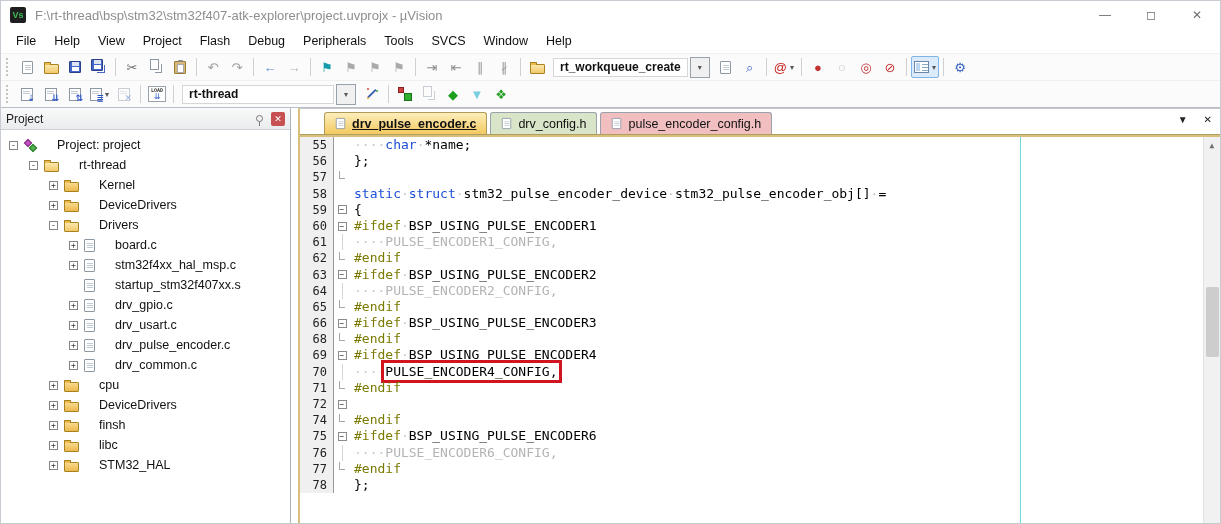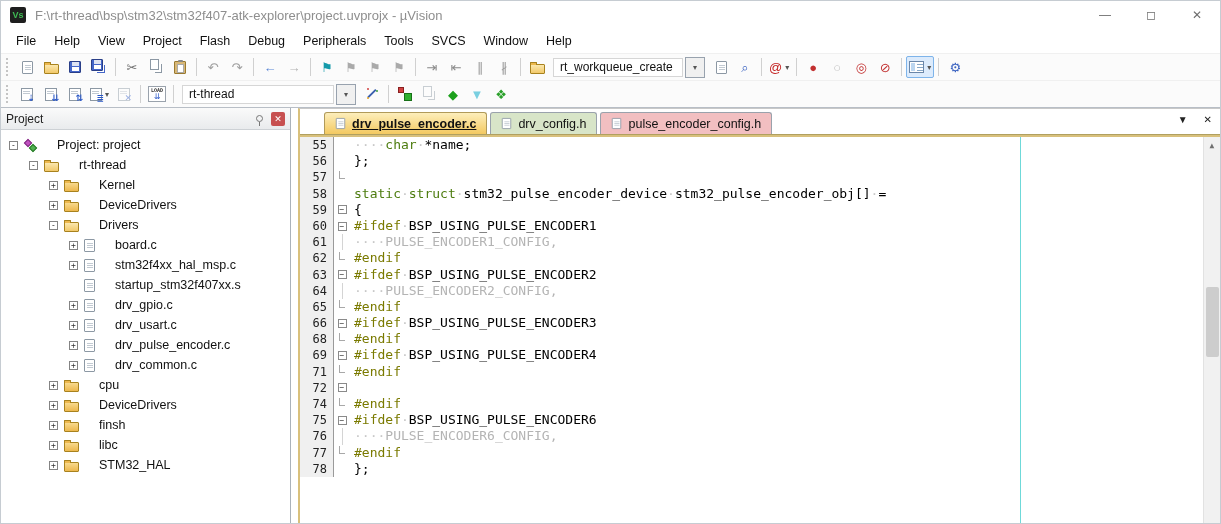--- a/index.html
+++ b/index.html
@@ -19,21 +19,21 @@
 
   
   .toolbar { height:27px; display:flex; align-items:center; background:#fbfbfb; border-top:1px solid #f0f0f0; padding-left:2px; }
   .grip { width:6px; height:18px; border-left:2px dotted #c4c4c4; margin:0 3px; flex:none; }
   .tb-sep { width:1px; height:18px; background:#d0d0d0; margin:0 4px; flex:none; }
   .tb-btn { min-width:24px; height:22px; display:flex; align-items:center; justify-content:center; border-radius:2px; border:1px solid transparent; padding:0 2px; position:relative; flex:none; }
   .tb-btn.sel { background:#dcebfc; border:1px solid #7eb4ea; }
   .tb-btn.dis { opacity:.45; }
   .tb-glyph { font-size:13px; line-height:1; }
   .caret { font-size:8px; color:#555; margin-left:3px; }
-  .tb-combo { display:flex; align-items:center; margin:0 4px; }
+  .tb-combo { display:flex; align-items:center; margin:0 4px;font-weight:bold; }
   .combo-text { min-width:130px; height:19px; background:#fff; border:1px solid #d6d6d6; font-size:12px; padding:0 6px; display:flex; align-items:center; color:#111; }
   .combo-btn { width:20px; height:21px; background:#f0f0f0; border:1px solid #98a2ae; display:grid; place-items:center; font-size:8px; color:#555; margin-left:2px; }
 
   
   .ic { position:relative; display:inline-block; flex:none; }
   .ic-doc { width:11px; height:13px; background:#fff; border:1px solid #8c98a4; border-radius:1px; }
   .ic-doc i { position:absolute; left:2px; top:3px; width:6px; height:1px; background:#c2cad2; box-shadow:0 2px 0 #c2cad2,0 4px 0 #c2cad2; }
   .ic-folder, .ic-folder-open { width:15px; height:10px; background:linear-gradient(#f8d98c,#edb84e); border:1px solid #a8821e; border-radius:1px; margin-top:3px; }
   .ic-folder-open { background:linear-gradient(#fbe7ad,#f2c96a); }
   .ic-folder i, .ic-folder-open i { position:absolute; top:-3px; left:-1px; width:7px; height:3px; background:#edb84e; border:1px solid #a8821e; border-bottom:none; border-radius:1px 1px 0 0; }
@@ -89,21 +89,21 @@
   .tan-line { height:3px; background:#d8c07c; border-top:1px solid #b0a060; }
 
   .code-wrap { position:relative; height:389px; background:#fff; font-family:"DejaVu Sans Mono","Liberation Mono",monospace; font-size:13px; overflow:hidden; }
   .cl { display:flex; height:16.2px; line-height:16.2px; white-space:pre; }
   .ln { width:34px; flex:none; text-align:right; padding-right:6px; background:#f0f0f0; border-right:1px solid #9a9a9a; color:#222; font-size:12px; }
   .fold { width:16px; flex:none; display:flex; align-items:center; justify-content:center; }
   .fopen { width:9px; height:9px; border:1px solid #8a8a8a; background:#fff; font:8px/7px "DejaVu Sans Mono",monospace; text-align:center; color:#333; }
   .fmid { width:1px; height:16.2px; background:#d4d4d4; }
   .fend { width:6px; height:8px; border-left:1px solid #a8a8a8; border-bottom:1px solid #a8a8a8; margin-bottom:5px; }
   .txt { padding-left:4px; }
-  .c-kw { color:#4d7c0f; }
+  .c-kw { color:#1d4ed8; }
   .c-pp { color:#7a7a00; }
   .c-pl { color:#000; }
   .c-in { color:#b4b4b4; }
   .c-ws { color:#c8c8c8; }
   .boxed { outline:3px solid #d01520; outline-offset:1px; }
   .ruler { position:absolute; top:0; bottom:0; left:720px; width:1px; background:#6fd9d9; }
   .vscroll { position:absolute; right:0; top:0; bottom:0; width:17px; background:#f1f1f1; border-left:1px solid #e2e2e2; }
   .vs-up { height:17px; display:grid; place-items:center; color:#707070; font-size:8px; }
   .vs-thumb { position:absolute; left:2px; top:150px; width:13px; height:70px; background:#cdcdcd; border-radius:2px; }
 </style>
@@ -461,20 +461,21 @@
               <div class="cl"><span class="ln">59</span><span class="fold"><span class="fopen">−</span></span><span class="txt"><span class="c-pl">{</span></span></div>
               <div class="cl"><span class="ln">60</span><span class="fold"><span class="fopen">−</span></span><span class="txt"><span class="c-pp">#ifdef</span><span class="c-ws">·</span><span class="c-pl">BSP_USING_PULSE_ENCODER1</span></span></div>
               <div class="cl"><span class="ln">61</span><span class="fold"><span class="fmid"></span></span><span class="txt"><span class="c-ws">····</span><span class="c-in">PULSE_ENCODER1_CONFIG,</span></span></div>
               <div class="cl"><span class="ln">62</span><span class="fold"><span class="fend"></span></span><span class="txt"><span class="c-pp">#endif</span></span></div>
               <div class="cl"><span class="ln">63</span><span class="fold"><span class="fopen">−</span></span><span class="txt"><span class="c-pp">#ifdef</span><span class="c-ws">·</span><span class="c-pl">BSP_USING_PULSE_ENCODER2</span></span></div>
               <div class="cl"><span class="ln">64</span><span class="fold"><span class="fmid"></span></span><span class="txt"><span class="c-ws">····</span><span class="c-in">PULSE_ENCODER2_CONFIG,</span></span></div>
               <div class="cl"><span class="ln">65</span><span class="fold"><span class="fend"></span></span><span class="txt"><span class="c-pp">#endif</span></span></div>
               <div class="cl"><span class="ln">66</span><span class="fold"><span class="fopen">−</span></span><span class="txt"><span class="c-pp">#ifdef</span><span class="c-ws">·</span><span class="c-pl">BSP_USING_PULSE_ENCODER3</span></span></div>
               <div class="cl"><span class="ln">68</span><span class="fold"><span class="fend"></span></span><span class="txt"><span class="c-pp">#endif</span></span></div>
               <div class="cl"><span class="ln">69</span><span class="fold"><span class="fopen">−</span></span><span class="txt"><span class="c-pp">#ifdef</span><span class="c-ws">·</span><span class="c-pl">BSP_USING_PULSE_ENCODER4</span></span></div>
+              <div class="cl"><span class="ln">70</span><span class="fold"><span class="fmid"></span></span><span class="txt"><span class="c-ws">····</span><span class="c-pl boxed" style="outline-color: rgb(208, 21, 32);">PULSE_ENCODER4_CONFIG,</span></span></div>
               <div class="cl"><span class="ln">71</span><span class="fold"><span class="fend"></span></span><span class="txt"><span class="c-pp">#endif</span></span></div>
               <div class="cl"><span class="ln">72</span><span class="fold"><span class="fopen">−</span></span></div>
               <div class="cl"><span class="ln">74</span><span class="fold"><span class="fend"></span></span><span class="txt"><span class="c-pp">#endif</span></span></div>
               <div class="cl"><span class="ln">75</span><span class="fold"><span class="fopen">−</span></span><span class="txt"><span class="c-pp">#ifdef</span><span class="c-ws">·</span><span class="c-pl">BSP_USING_PULSE_ENCODER6</span></span></div>
               <div class="cl"><span class="ln">76</span><span class="fold"><span class="fmid"></span></span><span class="txt"><span class="c-ws">····</span><span class="c-in">PULSE_ENCODER6_CONFIG,</span></span></div>
               <div class="cl"><span class="ln">77</span><span class="fold"><span class="fend"></span></span><span class="txt"><span class="c-pp">#endif</span></span></div>
               <div class="cl"><span class="ln">78</span><span class="fold"></span><span class="txt"><span class="c-pl">};</span></span></div>
             </div>
           <div class="ruler"></div>
           <div class="vscroll">

